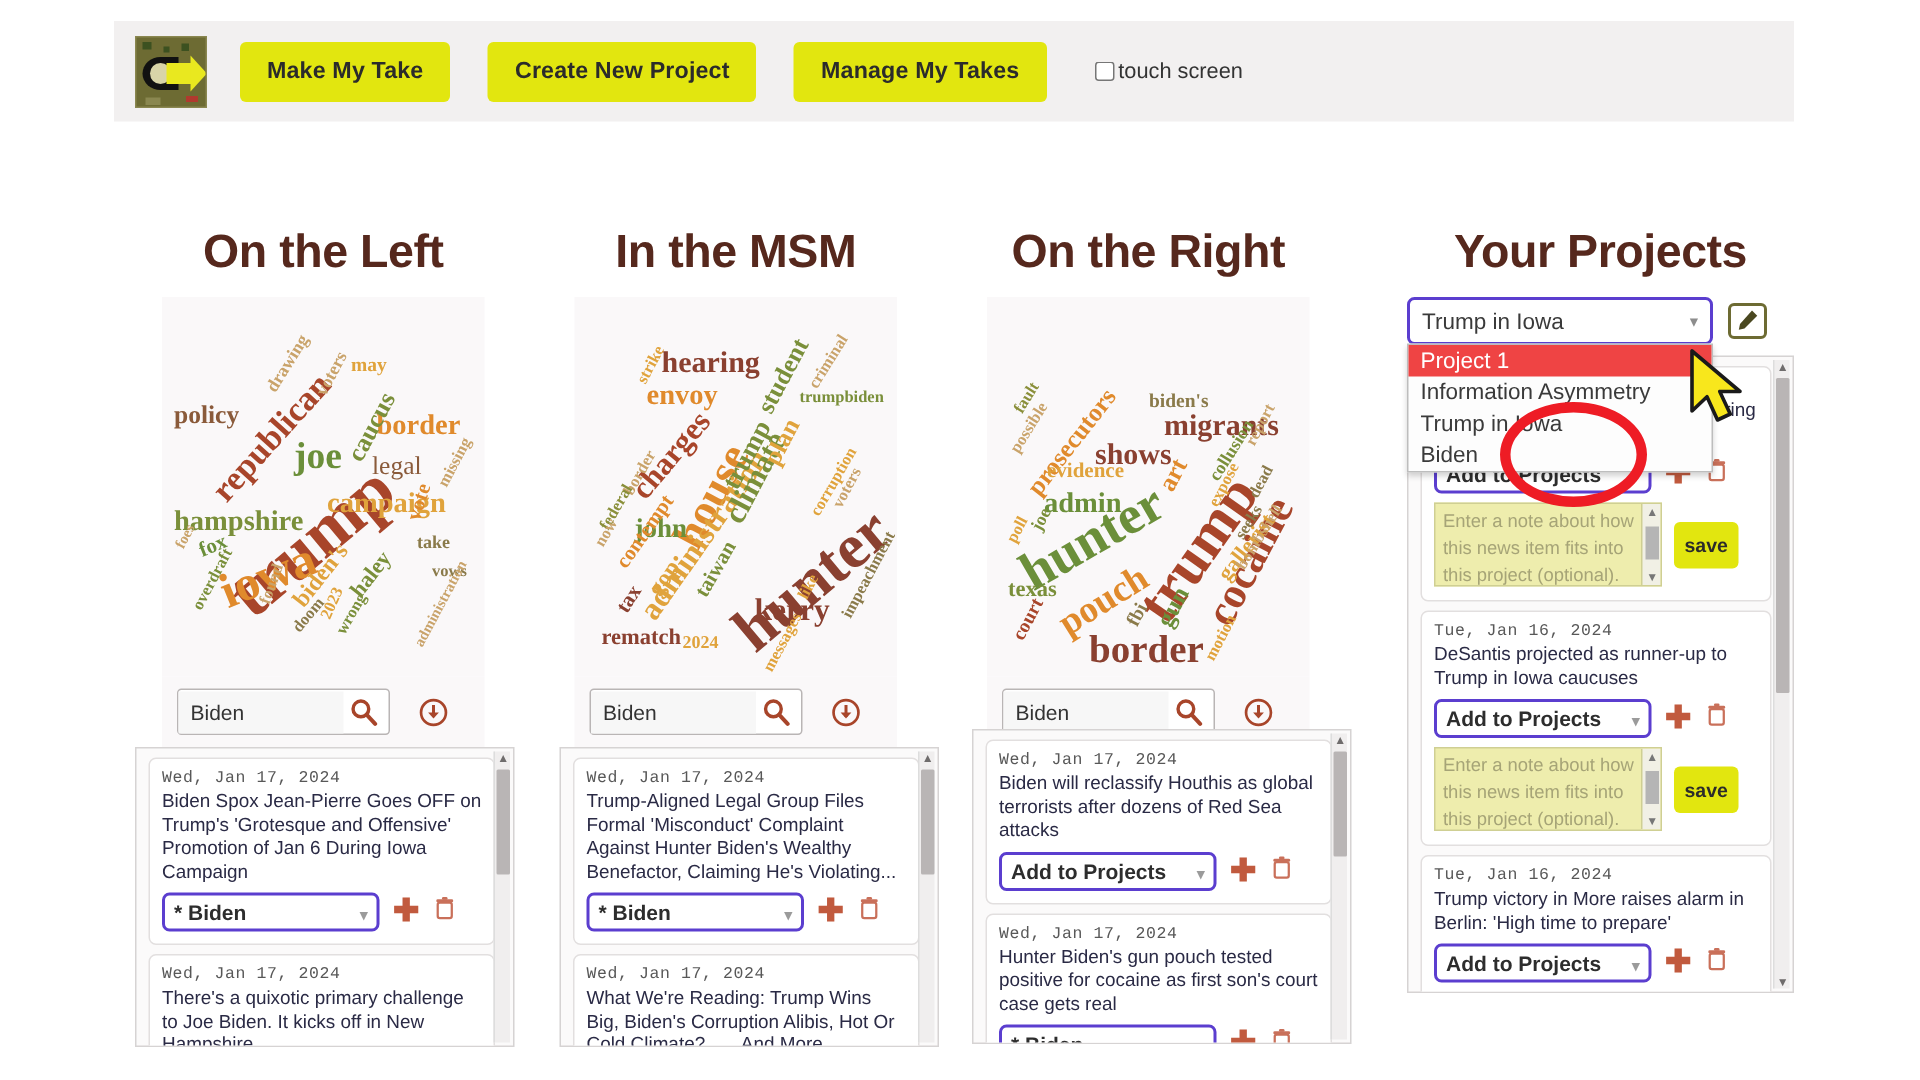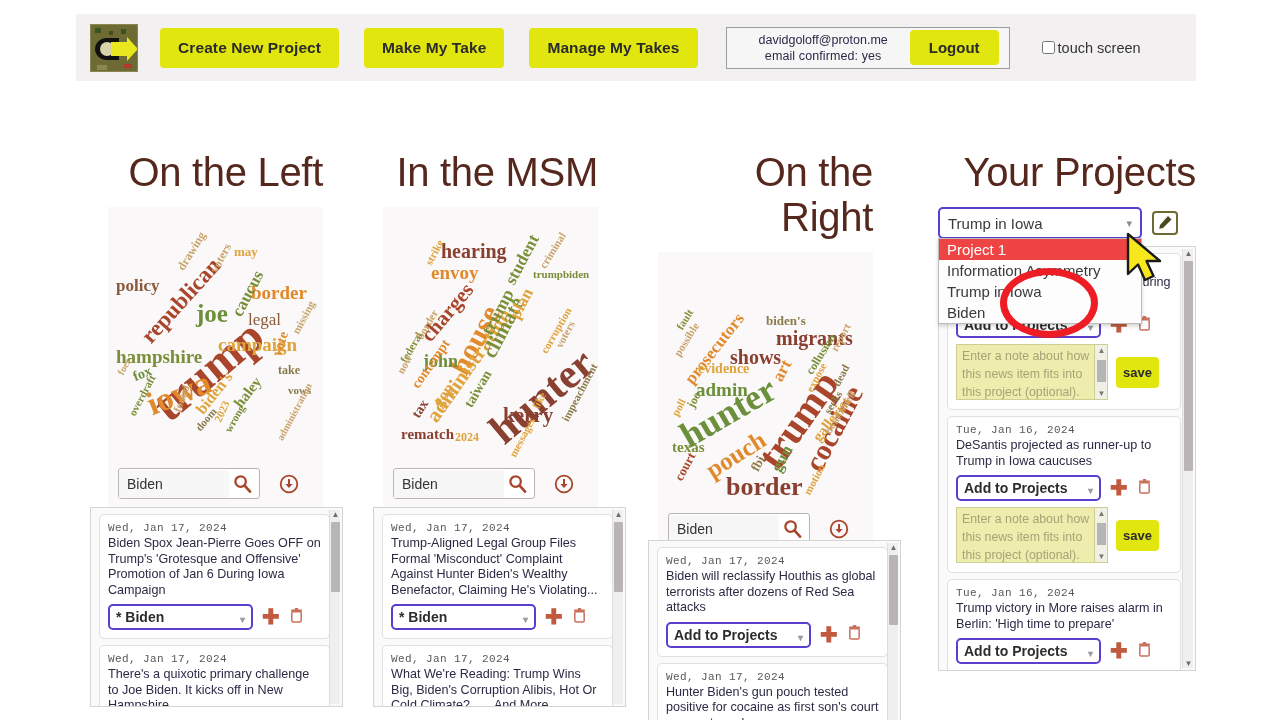--- a/index.html
+++ b/index.html
@@ -108,23 +108,23 @@
     white-space: nowrap;
   }
   .touch-wrap input { margin: 0 3px 0 0; width: 13px; height: 13px; }
 
   
   .col {
     position: absolute;
     top: 150px;
   }
   .col-title {
-    text-align: right;
-    font-size: 40px;
-    font-weight: normal;
+    text-align: center;
+    font-size: 31px;
+    font-weight: bold;
     color: #56281d;
     margin: 0 0 12px 0;
     letter-spacing: -.3px;
   }
   .cloud-panel {
     background: #faf8f9;
     position: relative;
     overflow: hidden;
   }
   .cloud {
@@ -380,31 +380,24 @@
     <div class="speck" style="left:30px;top:4px;width:5px;height:5px;"></div>
     <div class="speck" style="left:18px;top:6px;width:4px;height:4px;"></div>
     <div class="eye"></div>
     <div class="eye2"></div>
     <div class="arrow"></div>
     <div class="arrowhead"></div>
     <div class="speck" style="left:6px;top:40px;width:10px;height:5px;background:#8a8750;"></div>
     <div class="speck" style="left:33px;top:39px;width:8px;height:4px;background:#b03a2e;"></div>
   </div>
 
+  <button class="yellow-btn btn-gap">Make My Take</button>
   <button class="yellow-btn btn-gap">Create New Project</button>
-  <button class="yellow-btn btn-gap">Make My Take</button>
   <button class="yellow-btn">Manage My Takes</button>
 
-  <div class="email-box">
-    <div class="email-text">
-      <div>davidgoloff@proton.me</div>
-      <div class="row2">email confirmed:  yes</div>
-    </div>
-    <button class="logout-btn">Logout</button>
-  </div>
 
   <label class="touch-wrap">
     <input type="checkbox" style="">
     <span>touch screen</span>
   </label>
 </div>
 
 <div class="col" id="col0" style="left:108px; width:215px;">
   <h2 class="col-title">On the Left</h2>
   <div class="cloud-panel" style="width:215px;height:253px;">

